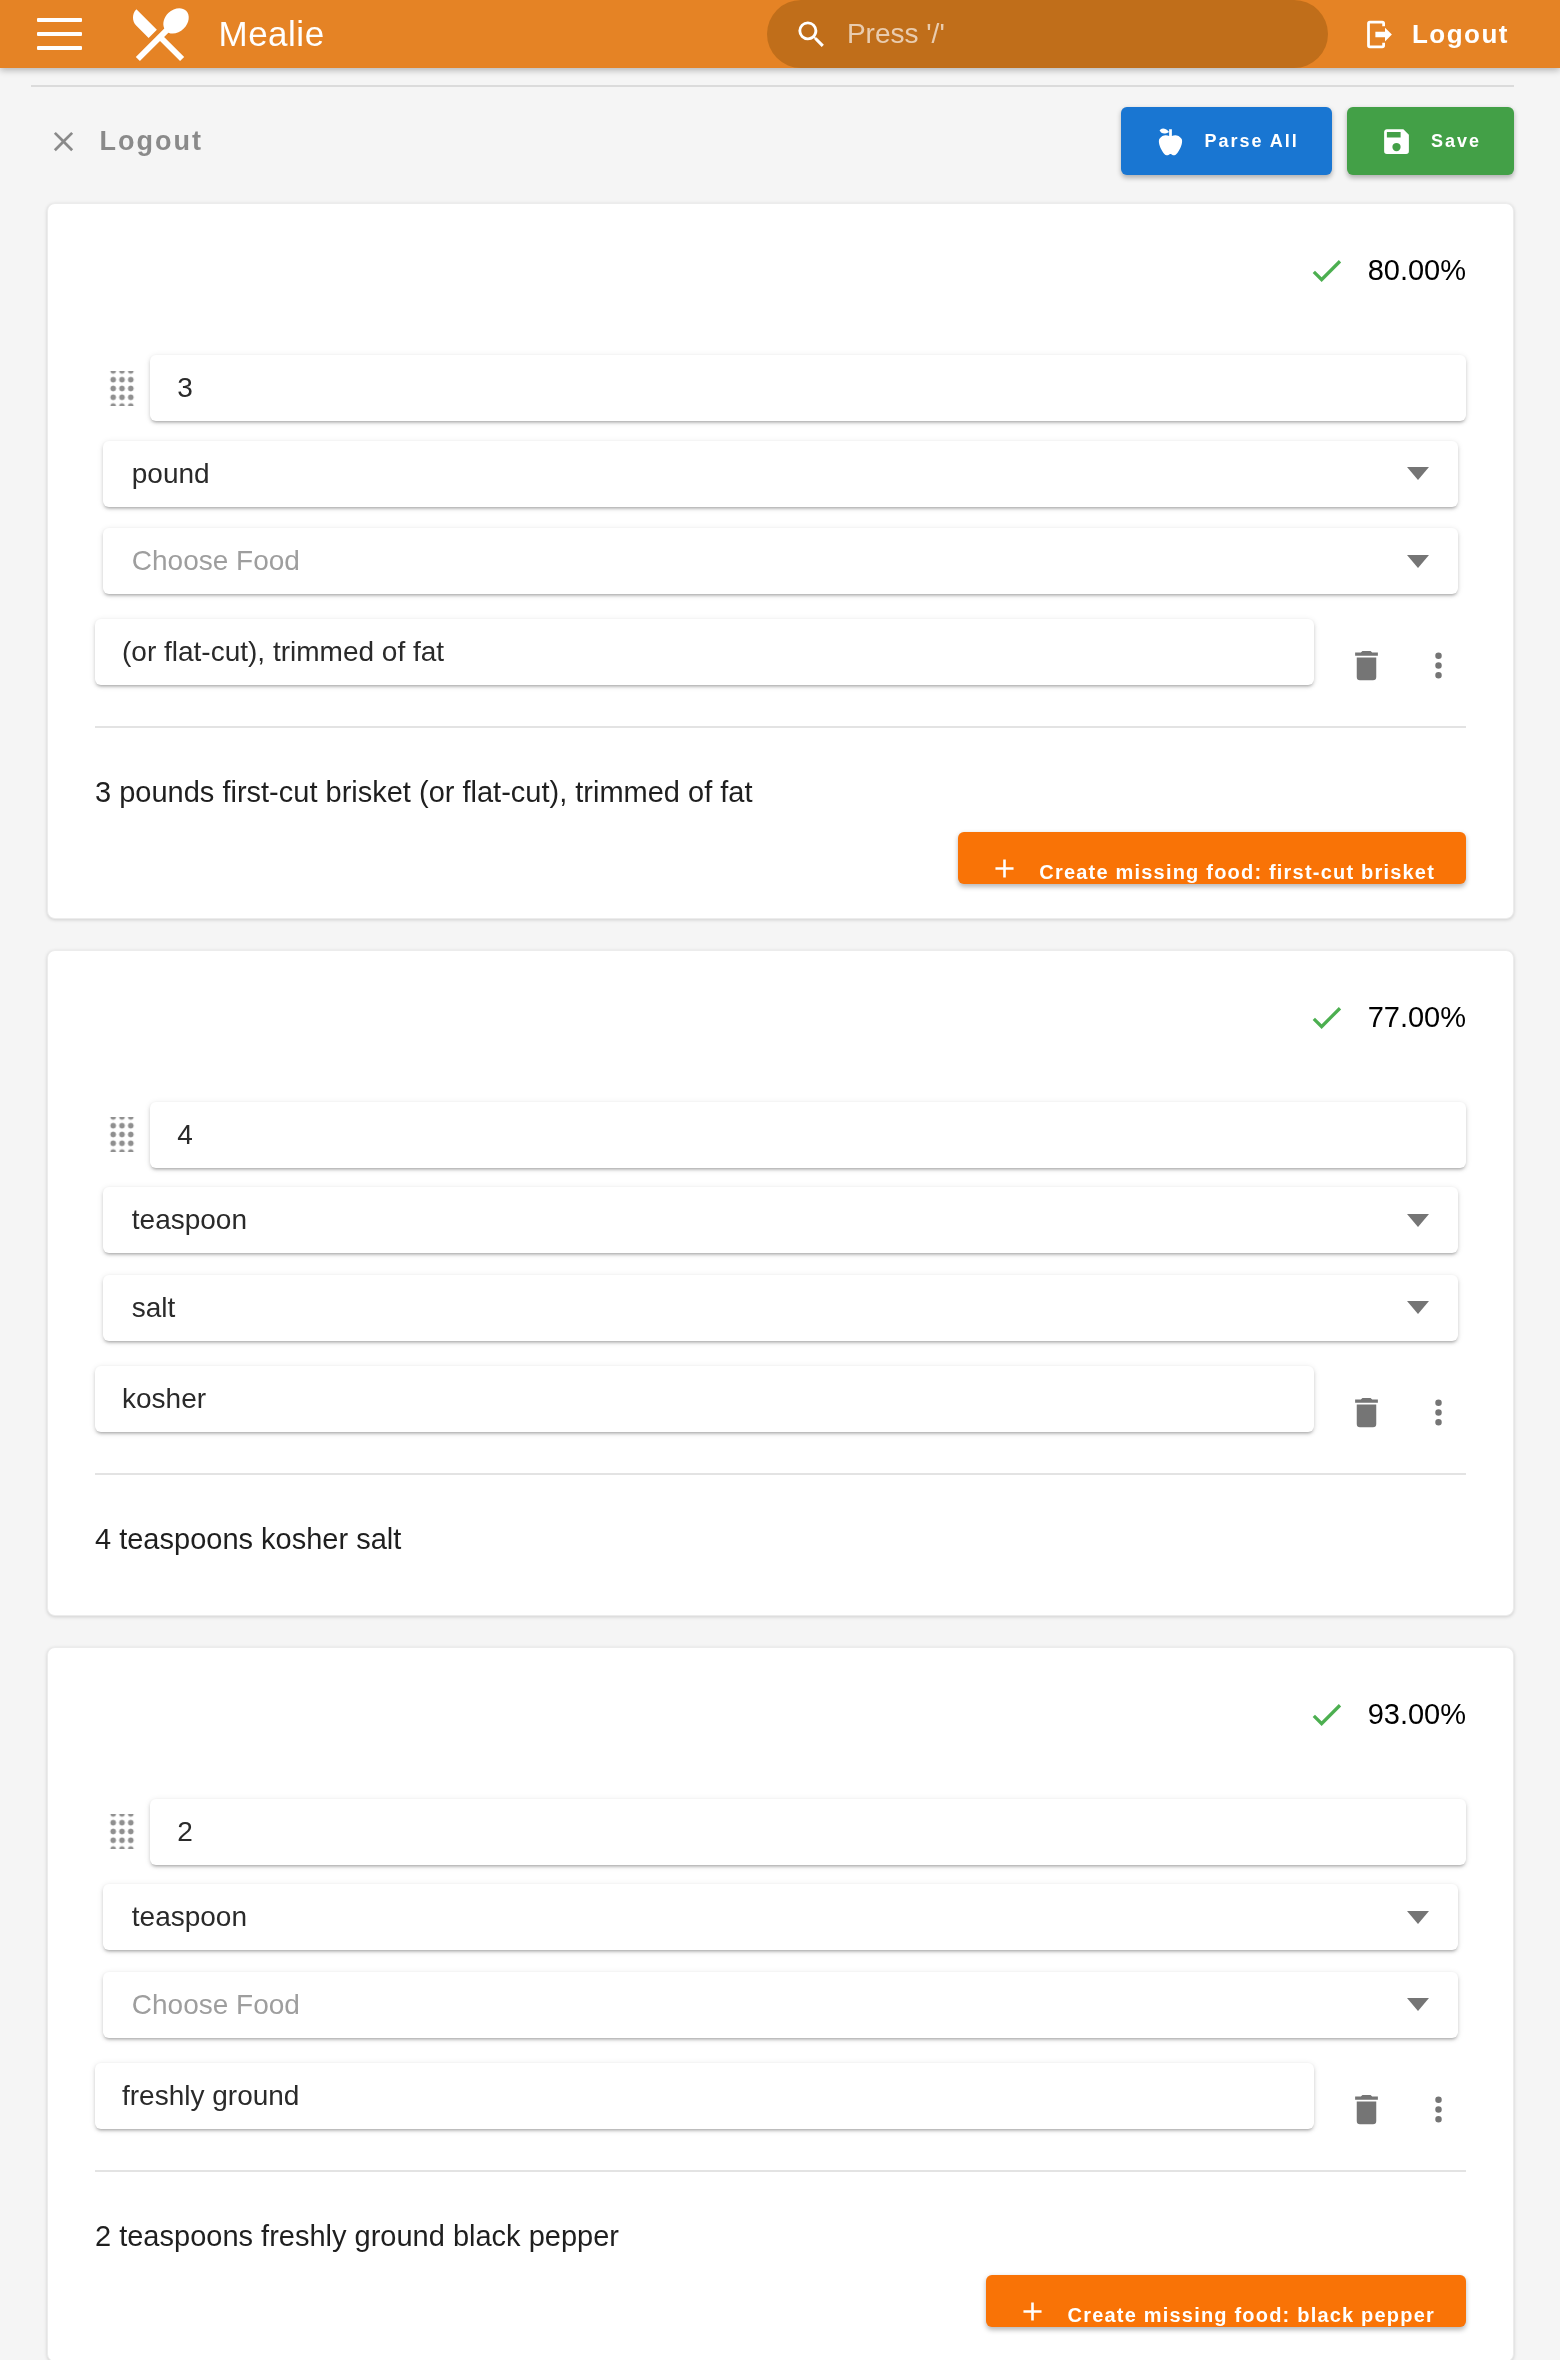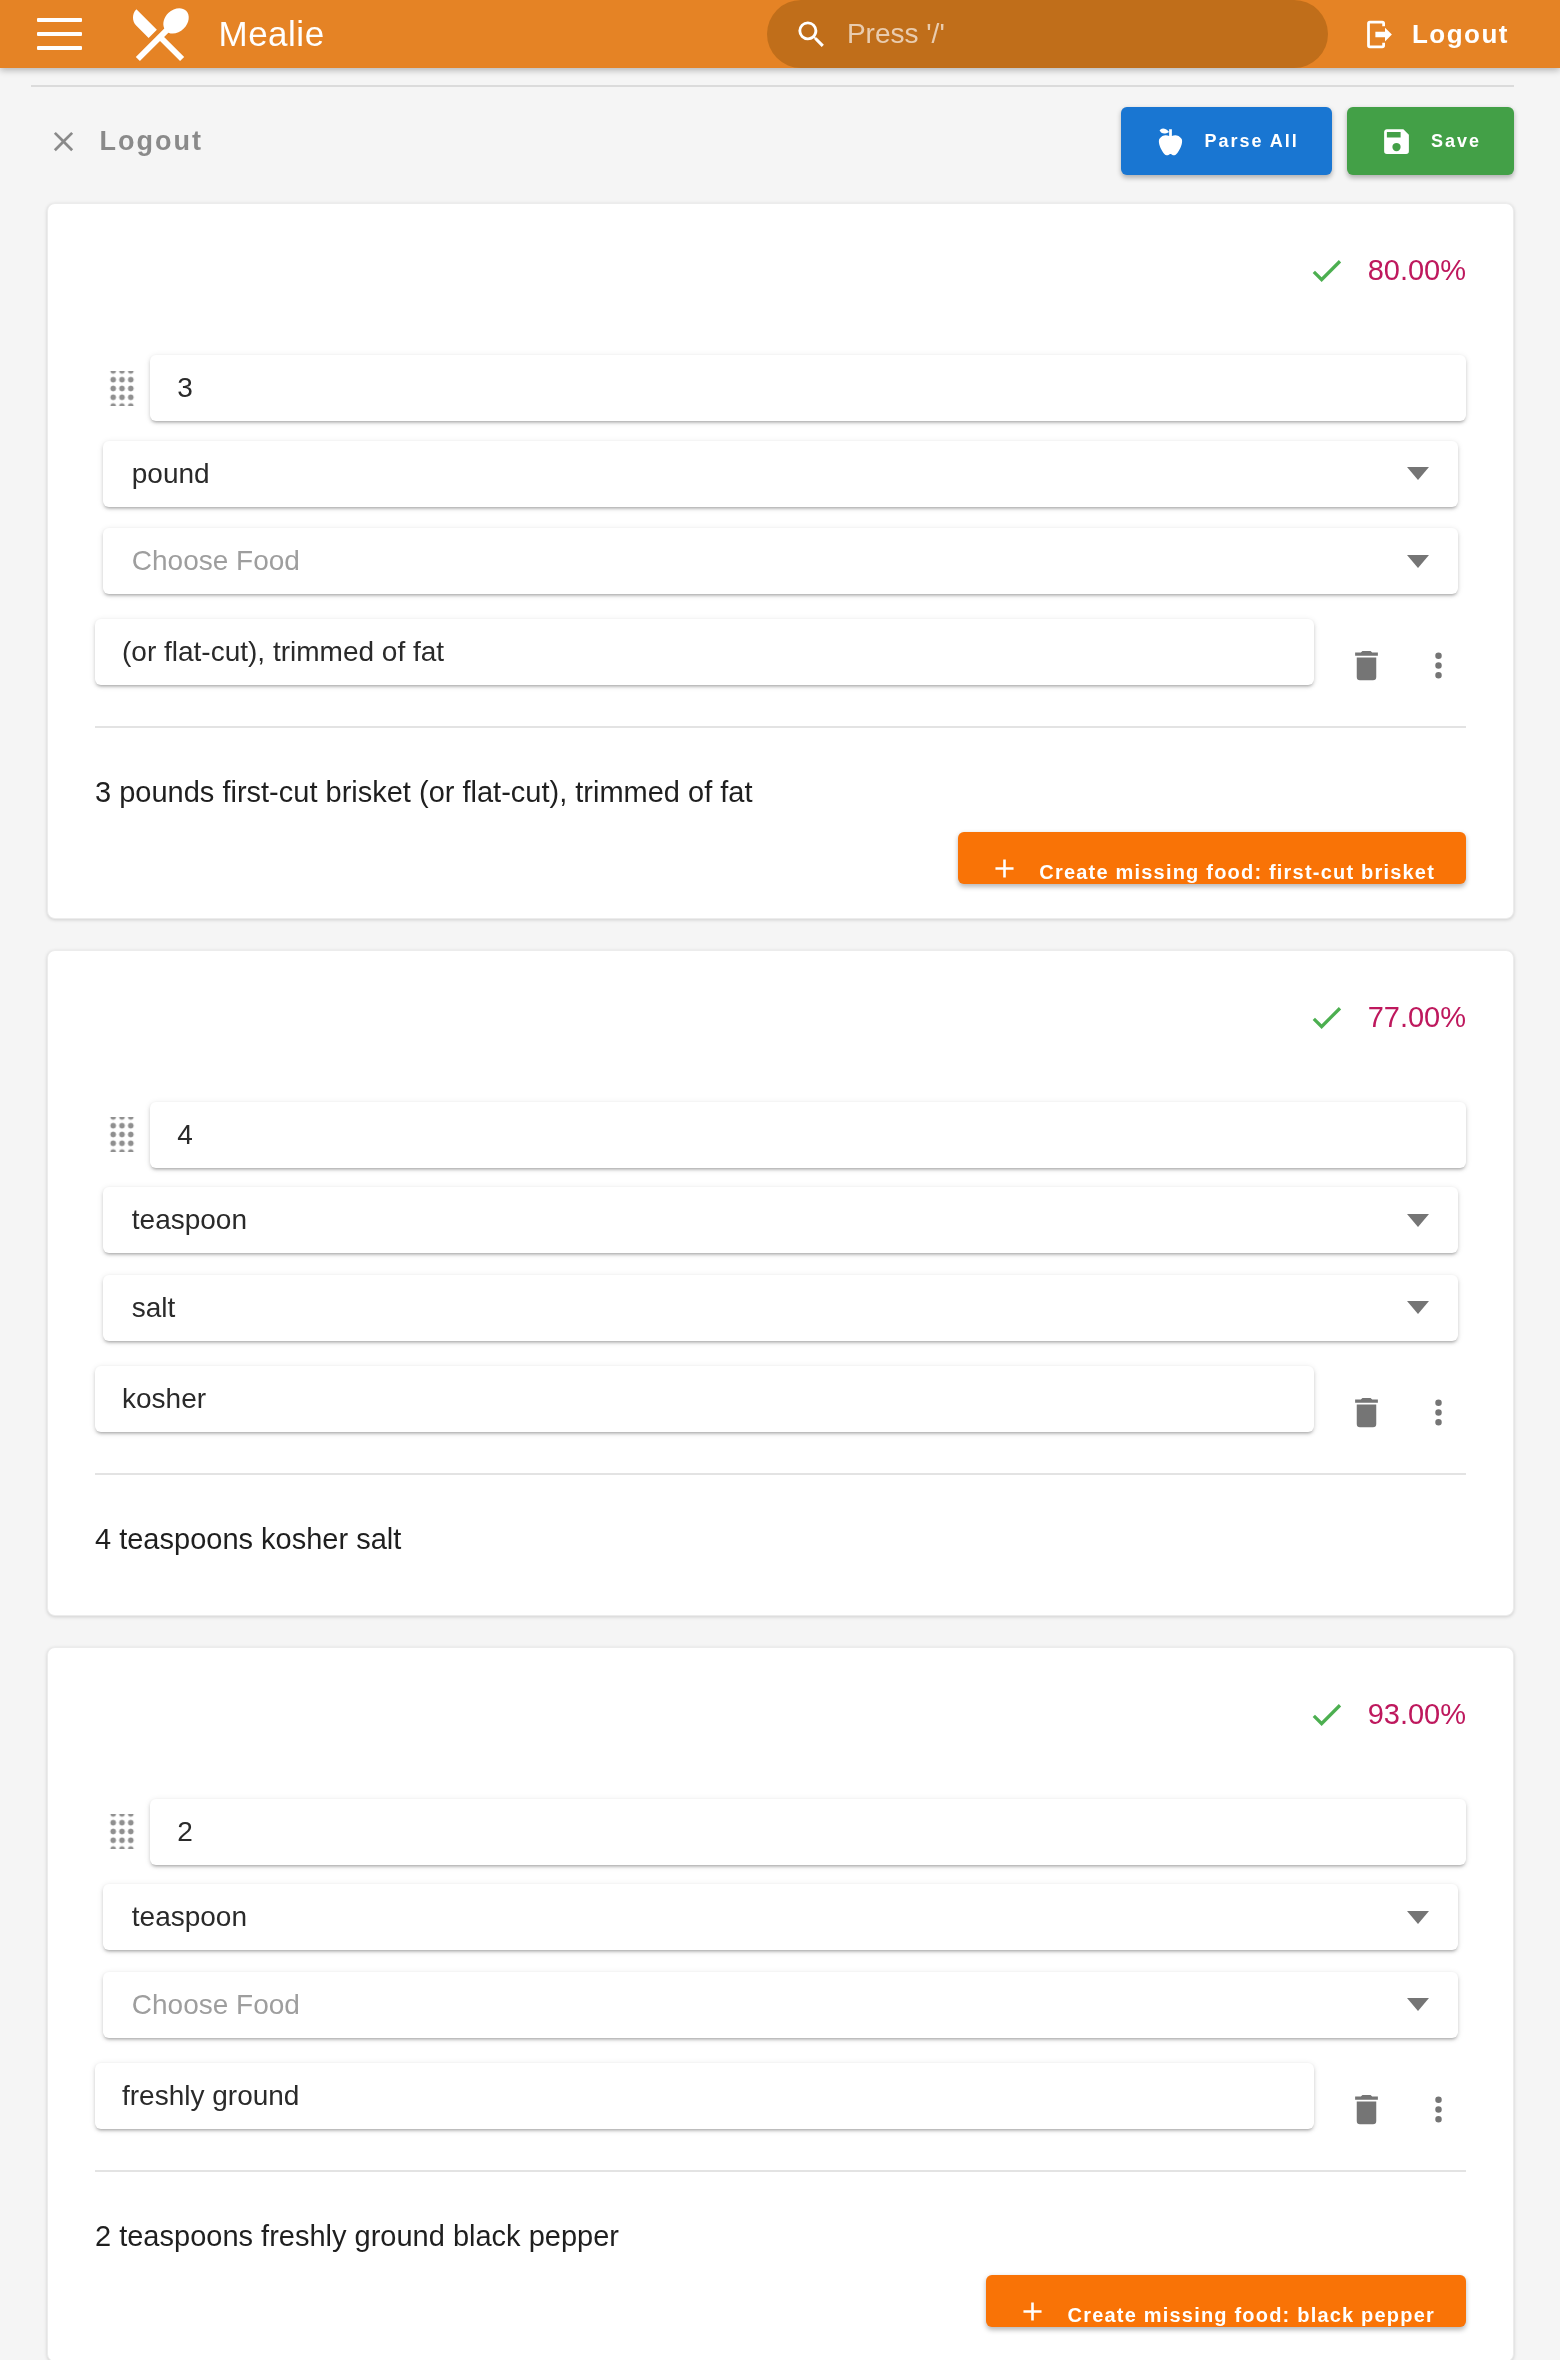--- a/index.html
+++ b/index.html
@@ -59,21 +59,21 @@
     background:#fff; border-radius:7.8px; border:1px solid #ececec;
     margin:0 46px 0 47px; padding:39px 47px 34px;
     box-shadow:0 1px 3.9px rgba(0,0,0,0.16);
   }
   .card-1 { margin-top:27px; }
   .card-2, .card-3 { margin-top:31px; }
   .card--no-action { padding-bottom:56px; }
 
   .confidence-row { display:flex; justify-content:flex-end; align-items:center; gap:21.5px; height:55px; }
   .confidence-row svg { width:39px; height:39px; fill:#4CAF50; }
-  .confidence-text { font-size:29px; color:#be185d; }
+  .confidence-text { font-size:29px; color:#000000; }
 
   .qty-row { display:flex; align-items:center; margin-top:57px; }
   .drag-handle {
     flex:none; width:26px; height:35px; margin:0 15.6px 0 13.7px; cursor:grab;
     background-image:radial-gradient(circle, #8f8f8f 2.5px, transparent 3.2px);
     background-size:8.8px 8.8px; background-position:center;
   }
 
   .solo-field {
     background:#fff; border-radius:5.9px; height:66px; font-size:28px; color:#2a2a2a;

